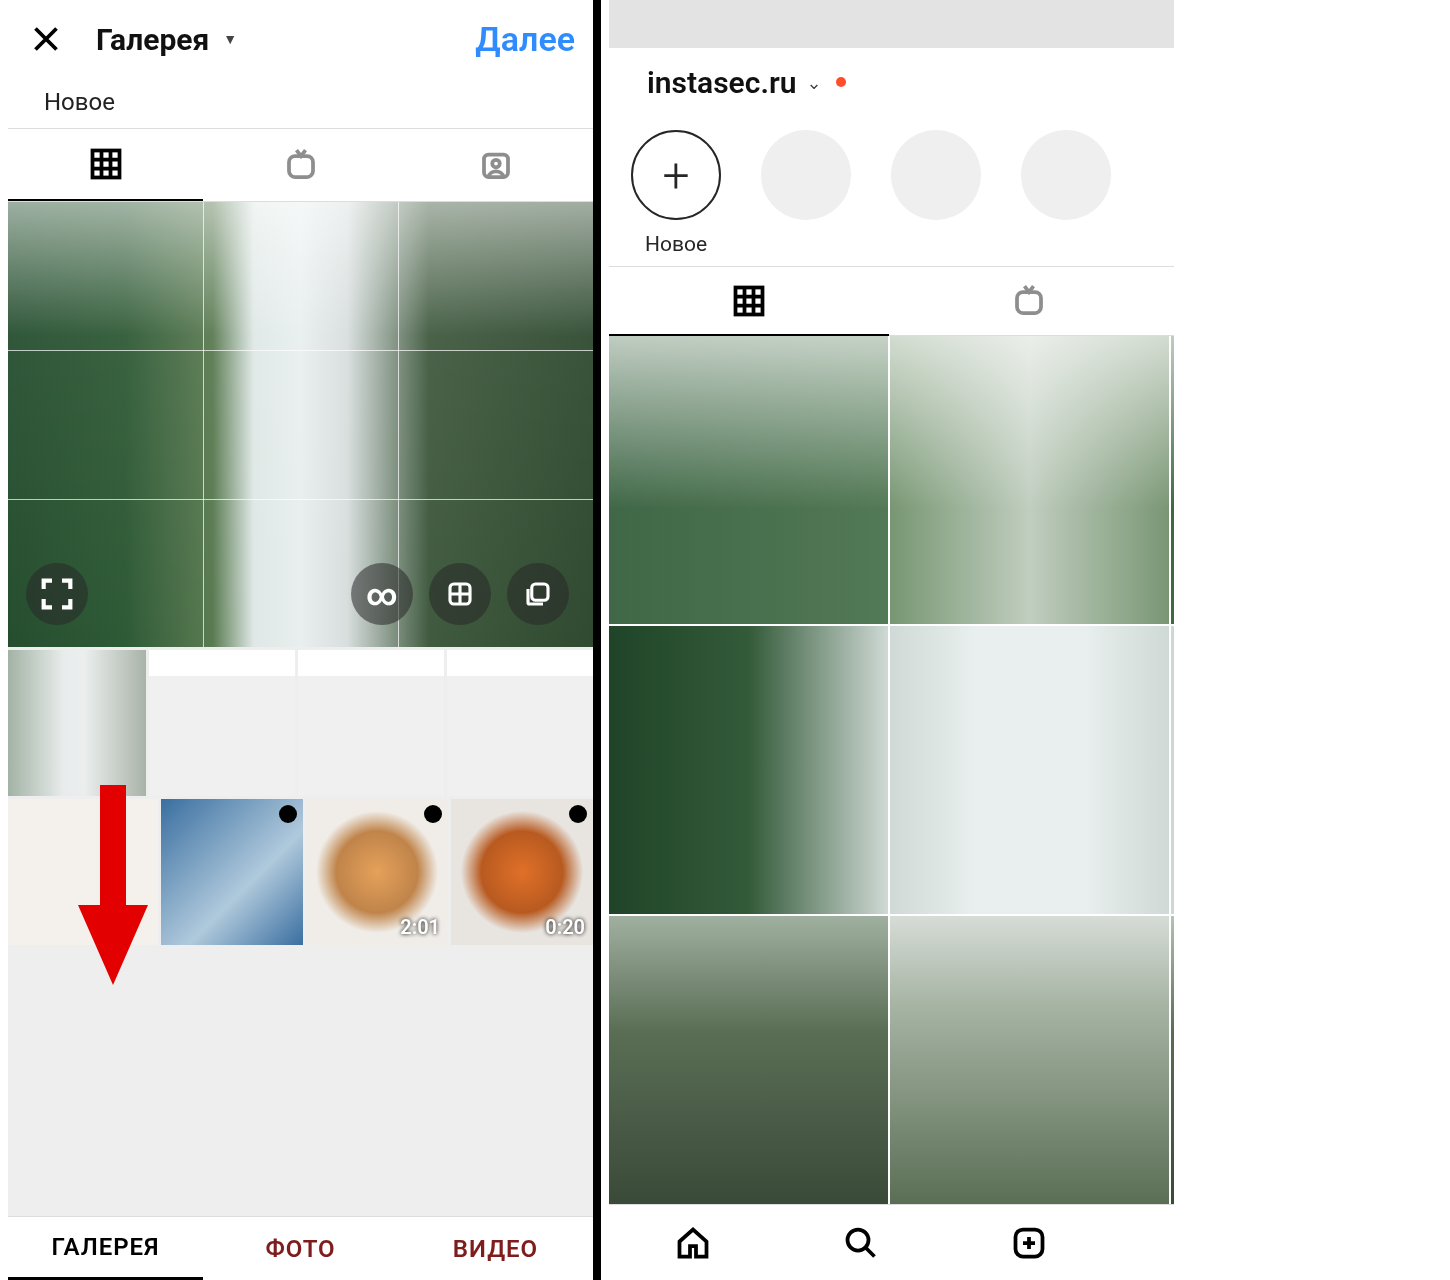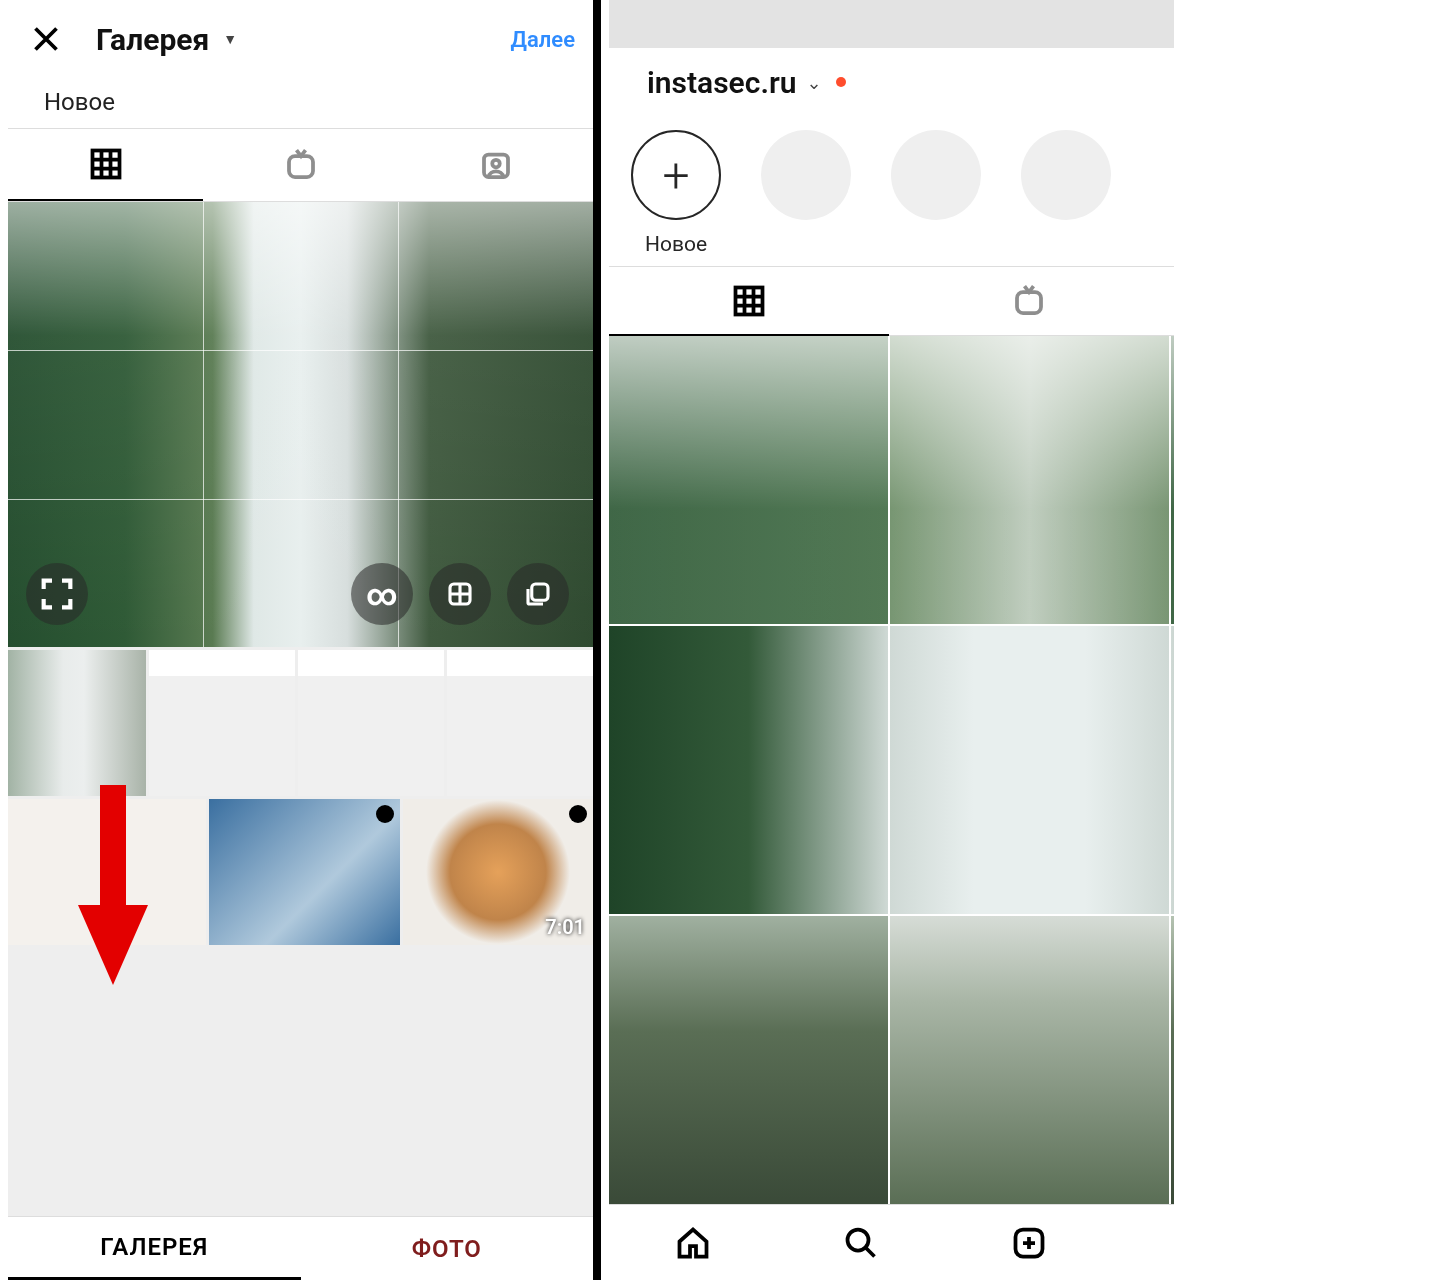--- a/index.html
+++ b/index.html
@@ -19,21 +19,21 @@
   .phone-right { flex: 1; }
 
   
 
   .l-header {
     height: 78px; display: flex; align-items: center; padding: 0 18px;
   }
   .l-close { width: 40px; height: 40px; display: flex; align-items: center; justify-content: center; font-size: 34px; color: #000; margin-right: 30px; }
   .l-title { font-size: 30px; font-weight: 700; color: #111; margin-right: 14px; }
   .l-caret { font-size: 14px; color: #444; }
-  .l-next { margin-left: auto; font-size: 22px; font-weight: 600; color: #2f8cff; }
+  .l-next { margin-left: auto; font-size: 34px; font-weight: 600; color: #2f8cff; }
 
   .l-new { padding: 10px 36px 12px; font-size: 24px; color: #222; }
 
   .l-mode-tabs {
     height: 74px; display: flex; border-top: 1px solid #ddd; border-bottom: 1px solid #ddd;
   }
   .l-mode-tab {
     flex: 1; display: flex; align-items: center; justify-content: center; color: #8e8e8e;
   }
   .l-mode-tab.active { color: #000; border-bottom: 2px solid #000; }
@@ -203,32 +203,37 @@
       <div class="l-thumb thumb-screenshot"></div>
       <div class="l-thumb thumb-screenshot"></div>
     </div>
     <div class="l-thumb-row">
       <div class="l-thumb thumb-text"></div>
       <div class="l-thumb thumb-hands">
           <div class="tiktok"></div>
         </div>
       <div class="l-thumb thumb-cat1">
         <div class="tiktok"></div>
-        <div class="thumb-dur">7:01</div>
+        <div class="thumb-dur">2:01</div>
+      </div>
+      <div class="l-thumb thumb-cat2">
+        <div class="tiktok"></div>
+        <div class="thumb-dur">0:20</div>
       </div>
     </div>
   </div>
 
   <svg class="red-arrow" viewBox="0 0 70 200">
     <path d="M22 0 H48 V120 H70 L35 200 L0 120 H22 Z" fill="#e30000" stroke="none"></path>
   </svg>
 
   <div class="l-bottom">
     <div class="l-btab active">ГАЛЕРЕЯ</div>
     <div class="l-btab">ФОТО</div>
+    <div class="l-btab">ВИДЕО</div>
   </div>
 </div>
 
 <div class="separator"></div>
 
 <div class="phone phone-right">
 
   <div class="r-statusbar"></div>
 
   <div class="r-header">

